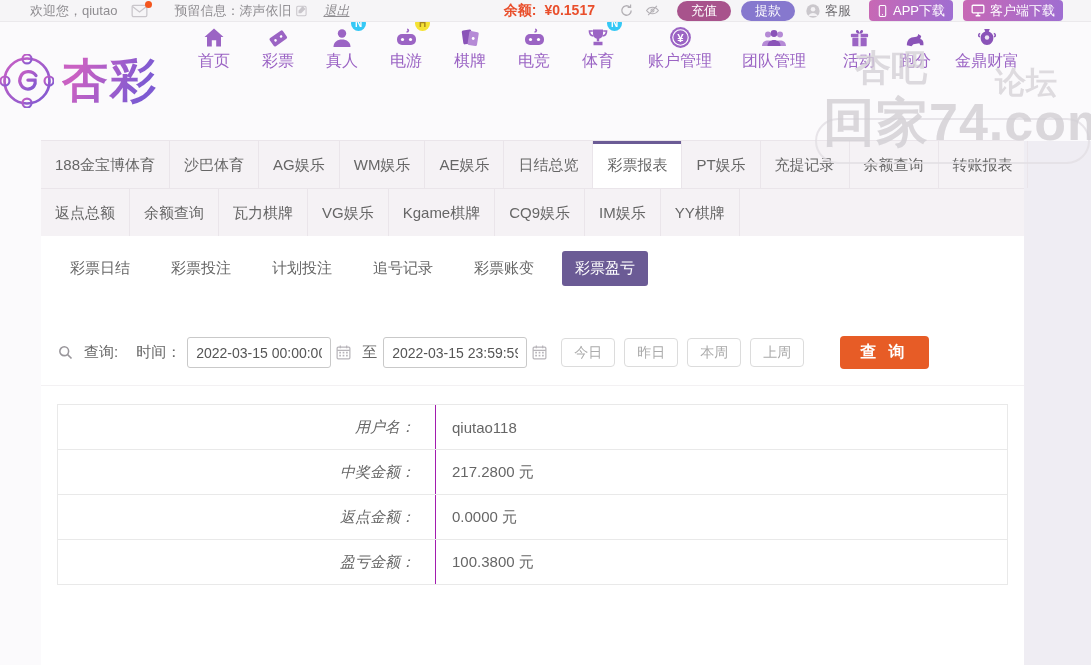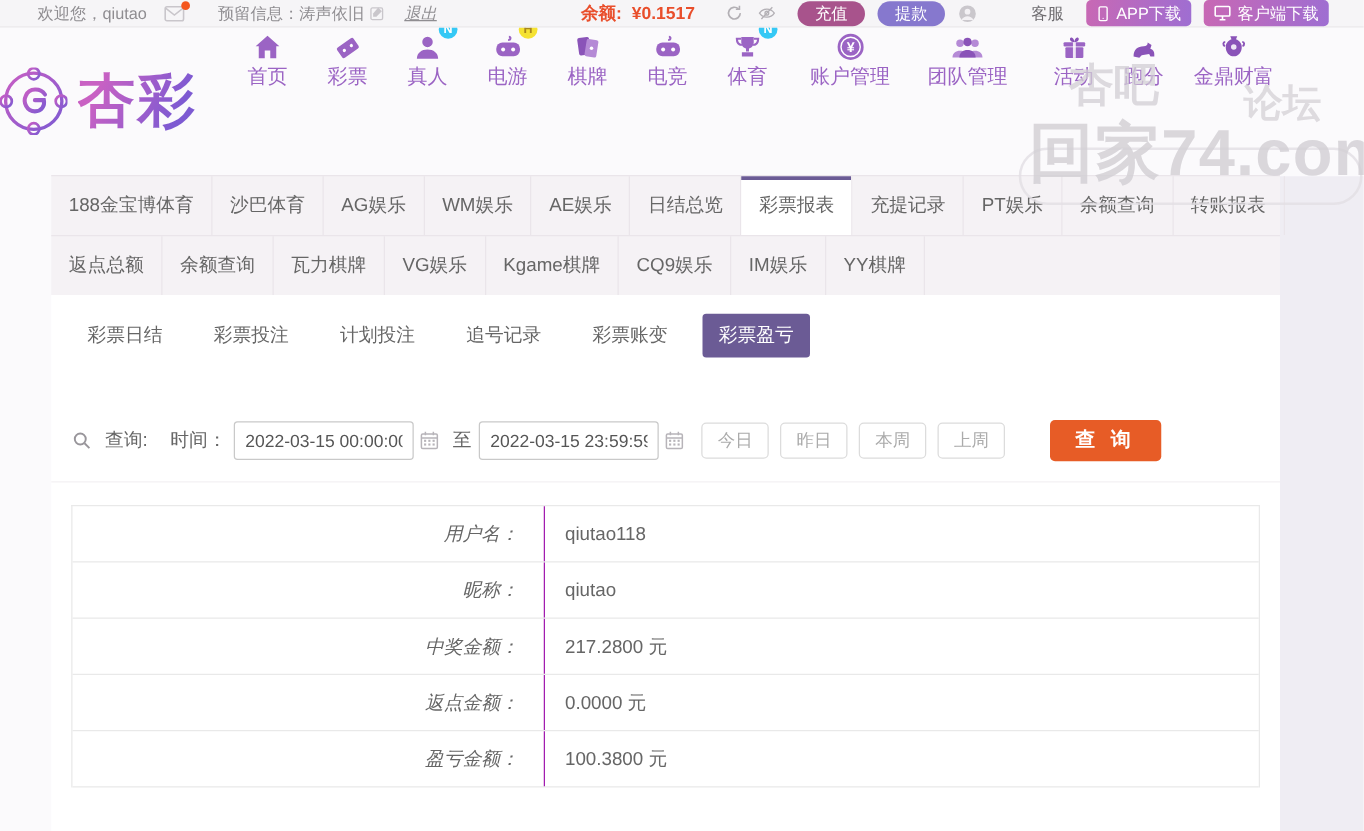--- a/index.html
+++ b/index.html
@@ -18,21 +18,21 @@
   .tb-item { display:flex; align-items:center; margin-right:14px; white-space:nowrap; }
   .icon-wrap { position:relative; display:inline-flex; align-items:center; }
   .dot { position:absolute; top:-3px; right:-4px; width:7px; height:7px; border-radius:50%; background:#f4561e; }
   .logout { font-style:italic; text-decoration:underline; color:#8f8d91; cursor:pointer; margin-right:0; }
   .balance { color:#e94e2b; font-weight:bold; font-size:14px; margin-right:24px; }
   .tb-icon-btn { margin-right:10px; cursor:pointer; display:inline-flex; }
   .pill { height:20px; border:none; border-radius:10px; color:#fff; font-size:13px;
           padding:0 14px; margin-right:10px; cursor:pointer; line-height:20px; }
   .pill.recharge { background:#a8538c; }
   .pill.withdraw { background:#8678ce; }
-  .service { display:flex; align-items:center; color:#6e6c70; margin-right:14px; cursor:pointer;gap:39px; }
+  .service { display:flex; align-items:center; color:#6e6c70; margin-right:14px; cursor:pointer; }
   .dl-btn { height:21px; border:none; border-radius:4px; color:#fff; font-size:13px;
             padding:0 8px; margin-left:4px; cursor:pointer;
             background:linear-gradient(100deg,#c868b4,#9e6ed2);
             display:inline-flex; align-items:center; gap:5px; }
   
   .header { height:118px; display:flex; position:relative; z-index:4; }
   .logo { display:flex; align-items:center; gap:8px; margin-right:24px; cursor:pointer; }
   .logo-text { font-size:46px; font-weight:bold; color:#9257c5; letter-spacing:2px; }
   @supports (-webkit-background-clip:text) {
     .logo-text { background:linear-gradient(115deg,#c961c3 20%,#7d5ad2 80%);
@@ -323,22 +323,22 @@
 
 <div class="tabs-wrap">
   <div class="tab-row">
     <span class="tab">188金宝博体育</span>
     <span class="tab">沙巴体育</span>
     <span class="tab">AG娱乐</span>
     <span class="tab">WM娱乐</span>
     <span class="tab">AE娱乐</span>
     <span class="tab">日结总览</span>
     <span class="tab active">彩票报表</span>
+    <span class="tab">PT娱乐</span>
     <span class="tab">充提记录</span>
-    <span class="tab">PT娱乐</span>
     <span class="tab">余额查询</span>
     <span class="tab">转账报表</span>
   </div>
   <div class="tab-row">
     <span class="tab">返点总额</span>
     <span class="tab">余额查询</span>
     <span class="tab">瓦力棋牌</span>
     <span class="tab">VG娱乐</span>
     <span class="tab">Kgame棋牌</span>
     <span class="tab">CQ9娱乐</span>
@@ -403,24 +403,20 @@
     <button class="quick">上周</button>
     <button class="submit">查 询</button>
   </div>
 
   <div class="report">
     <div class="rrow">
       <span class="rlabel">用户名：</span>
       <span class="rvalue">qiutao118</span>
     </div>
     <div class="rrow">
-      <span class="rlabel">昵称：</span>
-      <span class="rvalue">qiutao</span>
-    </div>
-    <div class="rrow">
       <span class="rlabel">中奖金额：</span>
       <span class="rvalue">217.2800 元</span>
     </div>
     <div class="rrow">
       <span class="rlabel">返点金额：</span>
       <span class="rvalue">0.0000 元</span>
     </div>
     <div class="rrow">
       <span class="rlabel">盈亏金额：</span>
       <span class="rvalue">100.3800 元</span>

